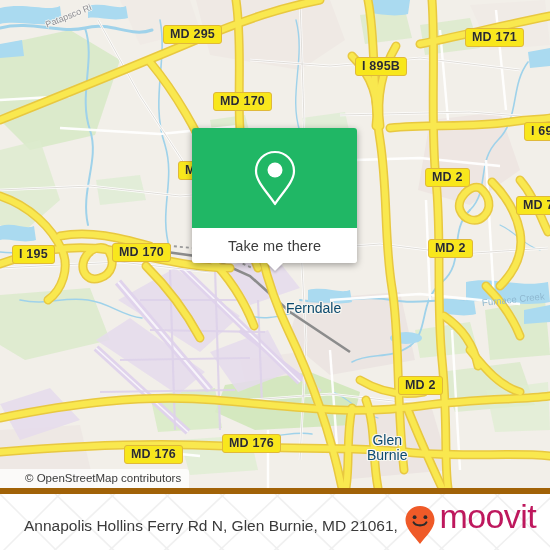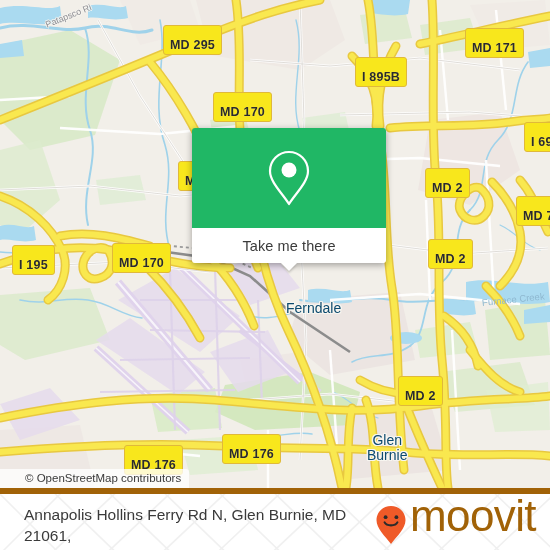--- a/index.html
+++ b/index.html
@@ -18,21 +18,21 @@
   
   .shield{
     position:absolute;
     background:#f8e71c;
     border:1.5px solid #e0b93a;
     border-radius:3px;
     color:#2b2b2b;
     font-weight:bold;
     font-size:12.5px;
     letter-spacing:.2px;
-    padding:12px 6px 2px 6px;
+    padding:1px 6px 2px 6px;
     line-height:14px;
     white-space:nowrap;
     box-sizing:border-box;
     text-shadow:0 0 1px rgba(255,255,255,.4);
   }
   
   .place{
     position:absolute;
     color:#0c4a6e;
     font-size:14px;
@@ -57,21 +57,21 @@
     white-space:nowrap;
     transform-origin:left center;
     text-shadow:
       -1px 0 #f7f5f0, 1px 0 #f7f5f0, 0 -1px #f7f5f0, 0 1px #f7f5f0;
   }
 
   
   .card{
     position:absolute;
     left:192px;top:128px;
-    width:194px;
+    width:165px;
     border-radius:3px;
     box-shadow:0 2px 7px rgba(0,0,0,.35);
     overflow:visible;
     z-index:40;
   }
   .card-top{
     background:#20b765;
     height:100px;
     border-radius:3px 3px 0 0;
     display:flex;align-items:center;justify-content:center;
@@ -143,22 +143,22 @@
     max-width:400px;
   }
   .footer-text .l2{display:block;}
   .brand{
     flex:0 0 auto;
     display:flex;align-items:center;
     margin-right:4px;
   }
   .brand-mark{display:block;margin-right:3px;}
   .brand-word{
-    color:#a16207;
-    font-size:44px;
+    color:#be185d;
+    font-size:34px;
     font-weight:normal;
     letter-spacing:-0.6px;
     line-height:34px;
     margin-bottom:18px;
   }
 </style>
 </head>
 <body>
 
 <div class="app">

